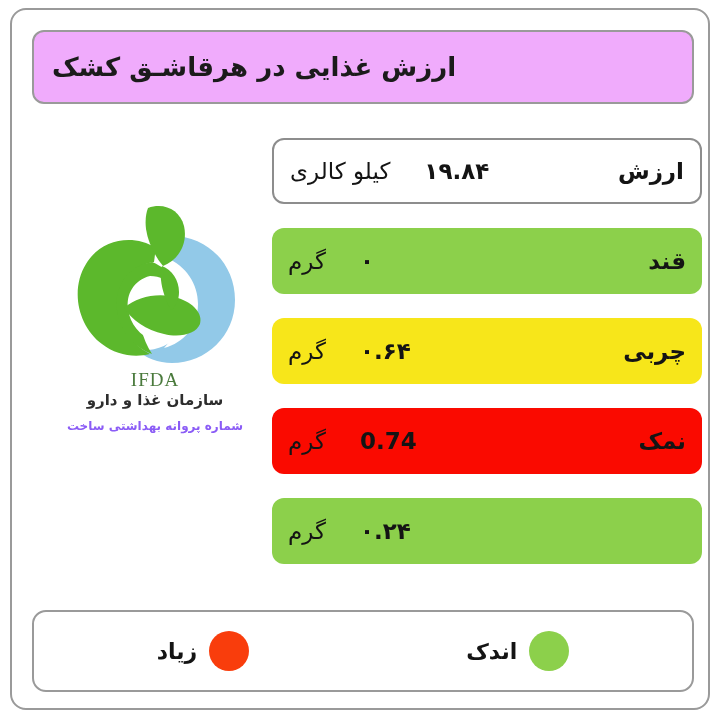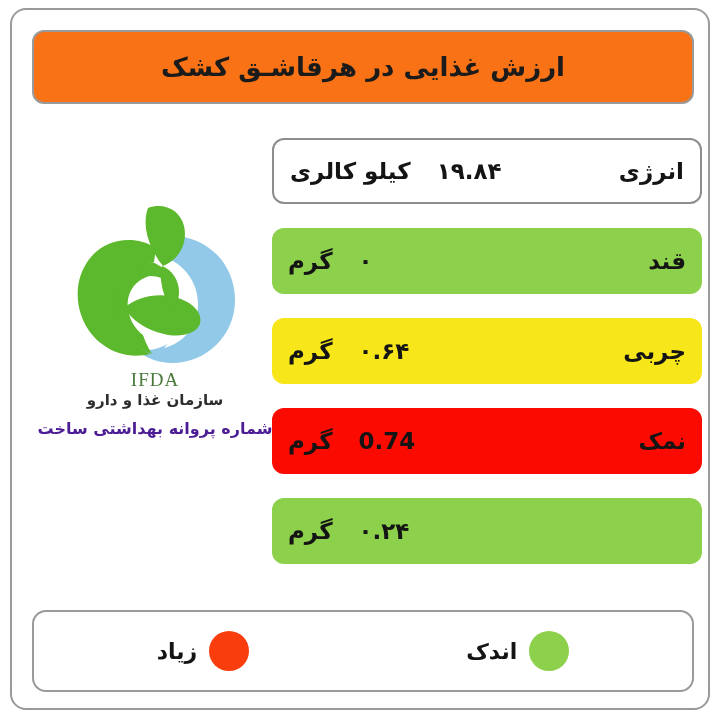--- a/index.html
+++ b/index.html
@@ -29,24 +29,24 @@
   
   #title-box {
     position: absolute;
     left: 20px;
     top: 20px;
     width: 662px;
     height: 74px;
     border: 2px solid #9a9a9a;
     border-radius: 12px;
     box-sizing: border-box;
-    background: #f97316;
-    display: flex;
-    align-items: center;
-    justify-content: center;
+    background: #f0abfc;
+    display: flex;
+    align-items: center;
+    justify-content: flex-end;
     padding: 0 18px;
   }
   #title-text {
     font-size: 26px;
     font-weight: bold;
     color: #1b1b1b;
     letter-spacing: 0px;
     white-space: nowrap;
   }
 
@@ -83,24 +83,24 @@
   }
   .row-value {
     font-size: 23px;
     font-weight: bold;
     color: #141414;
     white-space: nowrap;
     margin-right: auto;
   }
   .row-unit {
     font-size: 23px;
-    font-weight: bold;
-    color: #141414;
-    white-space: nowrap;
-    margin-right: 26px;
+    font-weight: normal;
+    color: #141414;
+    white-space: nowrap;
+    margin-right: 34px;
   }
   .row-sep { width: 26px; }
 
   
   #logo-block {
     position: absolute;
     left: 28px;
     top: 190px;
     width: 230px;
     height: 265px;
@@ -121,23 +121,23 @@
     color: #4a7a3c;
   }
   #logo-org {
     font-size: 15px;
     font-weight: bold;
     color: #2d2d2d;
     white-space: nowrap;
   }
   #logo-license {
     margin-top: 10px;
-    font-size: 16px;
-    font-weight: bold;
-    color: #4c1d95;
+    font-size: 12px;
+    font-weight: bold;
+    color: #8b5cf6;
     white-space: nowrap;
   }
 
   
   #legend-box {
     position: absolute;
     left: 20px;
     top: 600px;
     width: 662px;
     height: 82px;
@@ -217,21 +217,21 @@
       </svg>
     </div>
     <div id="logo-ifda">IFDA</div>
     <div id="logo-org">سازمان غذا و دارو</div>
     <div id="logo-license">شماره پروانه بهداشتی ساخت</div>
   </div>
 
   <div id="rows-area">
 
     <div class="nutrient-row outlined" style="top:0px;">
-      <span class="row-name">انرژی</span>
+      <span class="row-name">ارزش</span>
       <span class="row-sep"></span>
       <span class="row-value">۱۹.۸۴</span>
       <span class="row-unit">کیلو کالری</span>
     </div>
 
     <div class="nutrient-row" style="top:90px; background:#8CD04B;">
       <span class="row-name">قند</span>
       <span class="row-sep"></span>
       <span class="row-value">۰</span>
       <span class="row-unit">گرم</span>

